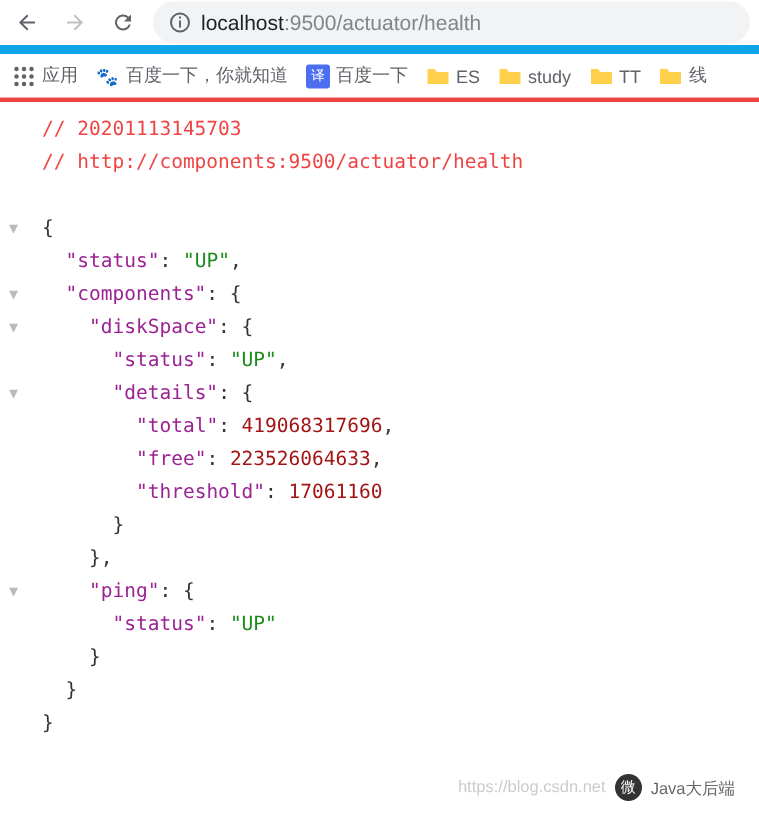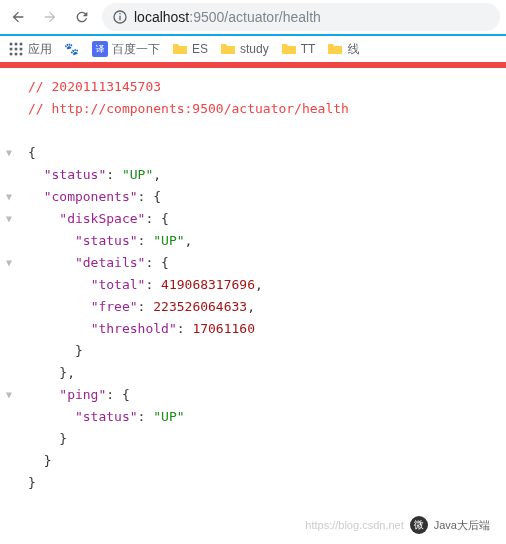--- a/index.html
+++ b/index.html
@@ -1,25 +1,25 @@
 <!DOCTYPE html>
 <html><head>
 <meta charset="utf-8">
 <style>
 * { margin: 0; padding: 0; box-sizing: border-box; }
 body { font-family: -apple-system, BlinkMacSystemFont, "Segoe UI", Arial, sans-serif; background: #fff; width: 506px; height: 544px; overflow: hidden; }
-.toolbar { display: flex; align-items: center; height: 36px; padding: 0 6px; border-bottom: 2px solid #0ea5e9; gap: 8px; }
+.toolbar { display: flex; align-items: center; height: 36px; padding: 0 6px; border-bottom: 6px solid #0ea5e9; gap: 8px; }
 .nav-btn { width: 24px; height: 24px; display: flex; align-items: center; justify-content: center; color: #5f6368; cursor: pointer; }
 .nav-btn svg { width: 16px; height: 16px; }
 .url-bar { flex: 1; display: flex; align-items: center; background: #f1f3f4; border-radius: 14px; height: 28px; padding: 0 10px; gap: 6px; }
 .url-info { width: 16px; height: 16px; color: #5f6368; }
 .url-text { font-size: 14px; color: #202124; }
 .url-host { color: #202124; }
 .url-path { color: #80868b; }
-.bookmarks { display: flex; align-items: center; height: 32px; padding: 0 8px; border-bottom: 6px solid #ef4444; gap: 12px; font-size: 12px; color: #5f6368; }
+.bookmarks { display: flex; align-items: center; height: 32px; padding: 0 8px; border-bottom: 3px solid #ef4444; gap: 12px; font-size: 12px; color: #5f6368; }
 .bm-item { display: flex; align-items: center; gap: 4px; cursor: pointer; white-space: nowrap; }
 .bm-icon { width: 16px; height: 16px; display: inline-flex; align-items: center; justify-content: center; }
 .folder { fill: #ffd04c; }
 .content { padding: 8px 0 8px 0; font-family: Consolas, Monaco, monospace; font-size: 13px; line-height: 22px; position: relative; }
 .gutter { position: absolute; left: 0; top: 8px; width: 20px; }
 .arrow { position: absolute; left: 6px; color: #bbb; font-size: 10px; }
 .code { margin-left: 28px; white-space: pre; }
 .comment { color: #ef4444; }
 .key { color: #9b2393; }
 .punct { color: #333; }
@@ -69,20 +69,21 @@
           <circle cx="13" cy="8" r="1.5" fill="#5f6368"></circle>
           <circle cx="3" cy="13" r="1.5" fill="#5f6368"></circle>
           <circle cx="8" cy="13" r="1.5" fill="#5f6368"></circle>
           <circle cx="13" cy="13" r="1.5" fill="#5f6368"></circle>
         </svg>
       </span>
       <span>应用</span>
     </div>
   <div class="bm-item">
       <span class="bm-icon" style="color:#2932e1">🐾</span>
+      <span>百度一下，你就知道</span>
     </div>
   <div class="bm-item">
       <span class="bm-icon" style="background:#4e6ef2;color:#fff;font-size:9px;border-radius:2px;width:16px;height:16px">译</span>
       <span>百度一下</span>
     </div>
   <div class="bm-item">
       <span class="bm-icon">
         <svg width="16" height="16" viewBox="0 0 16 16">
           <path class="folder" d="M1 3h5l1 2h8v8H1z"></path>
         </svg>

